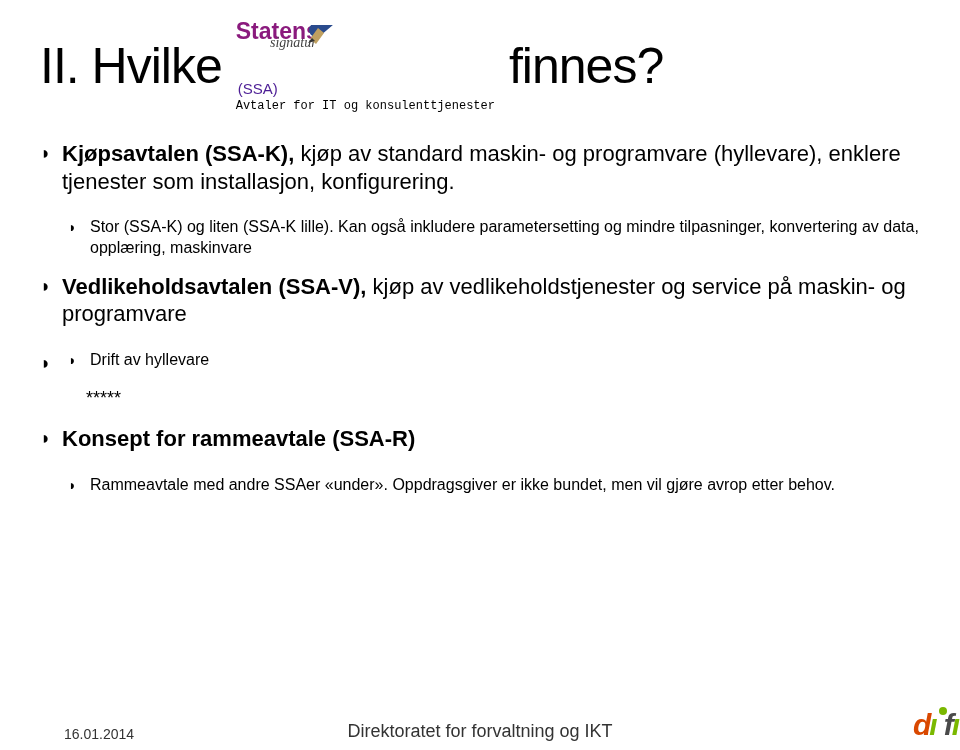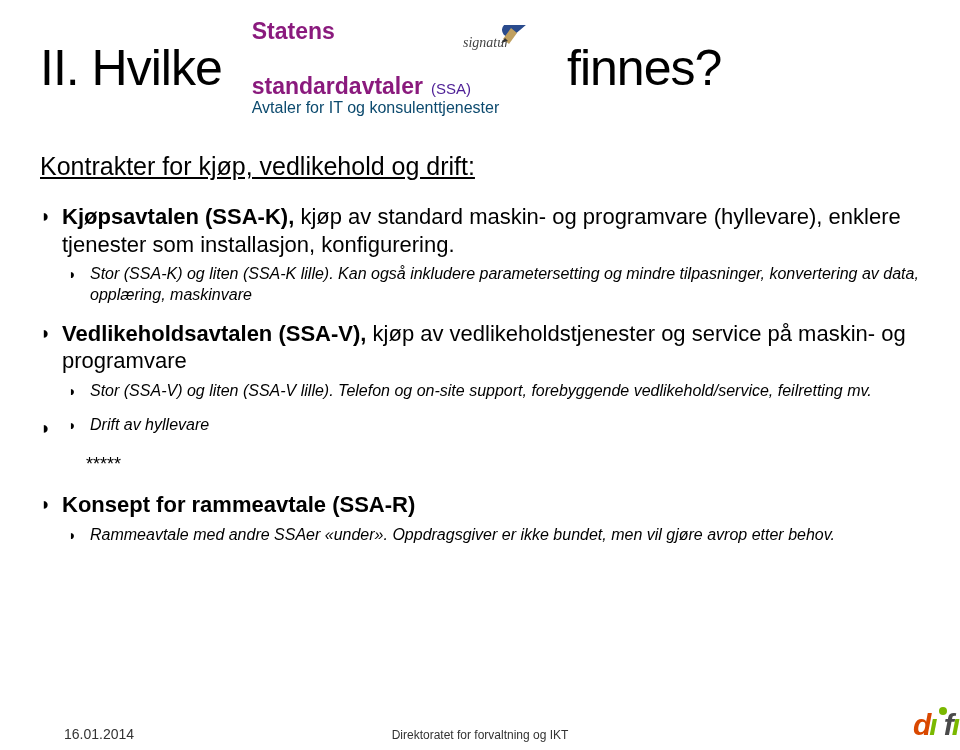--- a/index.html
+++ b/index.html
@@ -9,22 +9,22 @@
     background: #fff;
     font-family: Arial, Helvetica, sans-serif;
     color: #000;
     position: relative;
     overflow: hidden;
   }
   .slide { padding: 20px 40px 0 40px; }
   .title-row {
     display: flex;
     align-items: center;
-    gap: 24px;
-    margin-bottom: 36px;
+    gap: 8px;
+    margin-bottom: 28px;
   }
   .title-piece {
     font-size: 50px;
     font-weight: 400;
     letter-spacing: -1px;
     line-height: 1;
   }
   .logo-block {
     display: flex;
     flex-direction: column;
@@ -37,21 +37,21 @@
     font-weight: 700;
     color: #8a1a7d;
   }
   .logo-mid-row { display: flex; align-items: flex-end; gap: 6px; }
   .logo-mid {
     font-size: 23px;
     font-weight: 700;
     color: #8a1a7d;
   }
   .logo-ssa { font-size: 15px; color: #4c1d95; margin-left: 2px; margin-bottom: 2px; }
-  .logo-sub { font-size: 16px; color: #0c4a6e; margin-top: 2px; }
+  .logo-sub { font-size: 12px; color: #000000; margin-top: 2px; font-family: Liberation Mono, monospace; }
   .pen {
     position: relative;
     width: 70px;
     height: 55px;
     margin-left: -10px;
   }
   .pen svg { position: absolute; top: -18px; left: -8px; }
   .subheading {
     font-size: 25px;
     text-decoration: underline;
@@ -61,21 +61,21 @@
   ul.top { list-style: none; padding-left: 22px; }
   ul.top > li { position: relative; margin-bottom: 14px; font-size: 22px; line-height: 1.25; }
   ul.top > li::before {
     content: "◗";
     position: absolute;
     left: -22px;
     top: 2px;
     font-size: 18px;
     color: #000;
   }
-  ul.sub { list-style: none; padding-left: 28px; margin-top: 6px; font-style: italic; }
+  ul.sub { list-style: none; padding-left: 28px; margin-top: 22px; }
   ul.sub > li { position: relative; font-size: 16px; line-height: 1.3; margin-bottom: 6px; }
   ul.sub > li::before {
     content: "◗";
     position: absolute;
     left: -22px;
     top: 1px;
     font-size: 14px;
     color: #000;
   }
   .bold { font-weight: 700; text-align: right; }
@@ -94,21 +94,21 @@
     justify-content: space-between;
     font-size: 14px;
     color: #333;
     margin-left: 36px;
   }
   .footer-center {
     position: absolute;
     left: 50%;
     transform: translateX(-50%);
     bottom: 8px;
-    font-size: 12px;
+    font-size: 18px;
     color: #333;
   }
   .difi-logo {
     display: flex;
     align-items: center;
     gap: 0;
   }
   .difi-logo .d { color: #d94800; font-weight: 700; font-size: 30px; font-style: italic; }
   .difi-logo .i1 { color: #7ab800; font-weight: 700; font-size: 30px; font-style: italic; margin-left: -2px; }
   .difi-logo .f { color: #4a4a4a; font-weight: 700; font-size: 30px; font-style: italic; margin-left: -2px; }
@@ -121,50 +121,45 @@
 </head>
 <body>
 
 <div class="slide">
 
   <div class="title-row">
     <span class="title-piece">II. Hvilke</span>
     <div class="logo-block">
       <span class="logo-top">Statens</span>
       <div class="logo-mid-row">
-        <span class="logo-mid">standardavtaler</span>
         <span class="logo-ssa">(SSA)</span>
         <span class="pen">
           <svg width="90" height="70" viewBox="0 0 90 70">
             <text x="4" y="22" font-family="cursive" font-size="14" fill="#444" font-style="italic">signatur</text>
             <path d="M 50 5 L 80 -20" stroke="#2a4b8d" stroke-width="14" stroke-linecap="round" fill="none"></path>
             <path d="M 44 14 L 52 3 L 58 8 L 50 19 Z" fill="#c0a060"></path>
             <path d="M 42 18 L 46 13 L 49 16 Z" fill="#333"></path>
           </svg>
         </span>
       </div>
       <span class="logo-sub">Avtaler for IT og konsulenttjenester</span>
     </div>
     <span class="title-piece">finnes?</span>
   </div>
 
-  <div class="subheading">Kontrakter for kjøp, vedlikehold og drift:</div>
 
   <ul class="top">
     <li>
       <span class="bold">Kjøpsavtalen (SSA-K),</span><span> kjøp av standard maskin- og programvare (hyllevare), enklere tjenester som installasjon, konfigurering.</span>
       <ul class="sub">
         <li>Stor (SSA-K) og liten (SSA-K lille). Kan også inkludere parametersetting og mindre tilpasninger, konvertering av data, opplæring, maskinvare</li>
       </ul>
     </li>
     <li>
       <span class="bold">Vedlikeholdsavtalen (SSA-V),</span><span> kjøp av vedlikeholdstjenester og service på maskin- og programvare</span>
-      <ul class="sub">
-        <li>Stor (SSA-V) og liten (SSA-V lille). Telefon og on-site support, forebyggende vedlikehold/service, feilretting mv.</li>
-      </ul>
     </li>
     <li>
       <ul class="sub">
         <li>Drift av hyllevare</li>
       </ul>
     </li>
   </ul>
 
   <div class="stars">*****</div>
 

